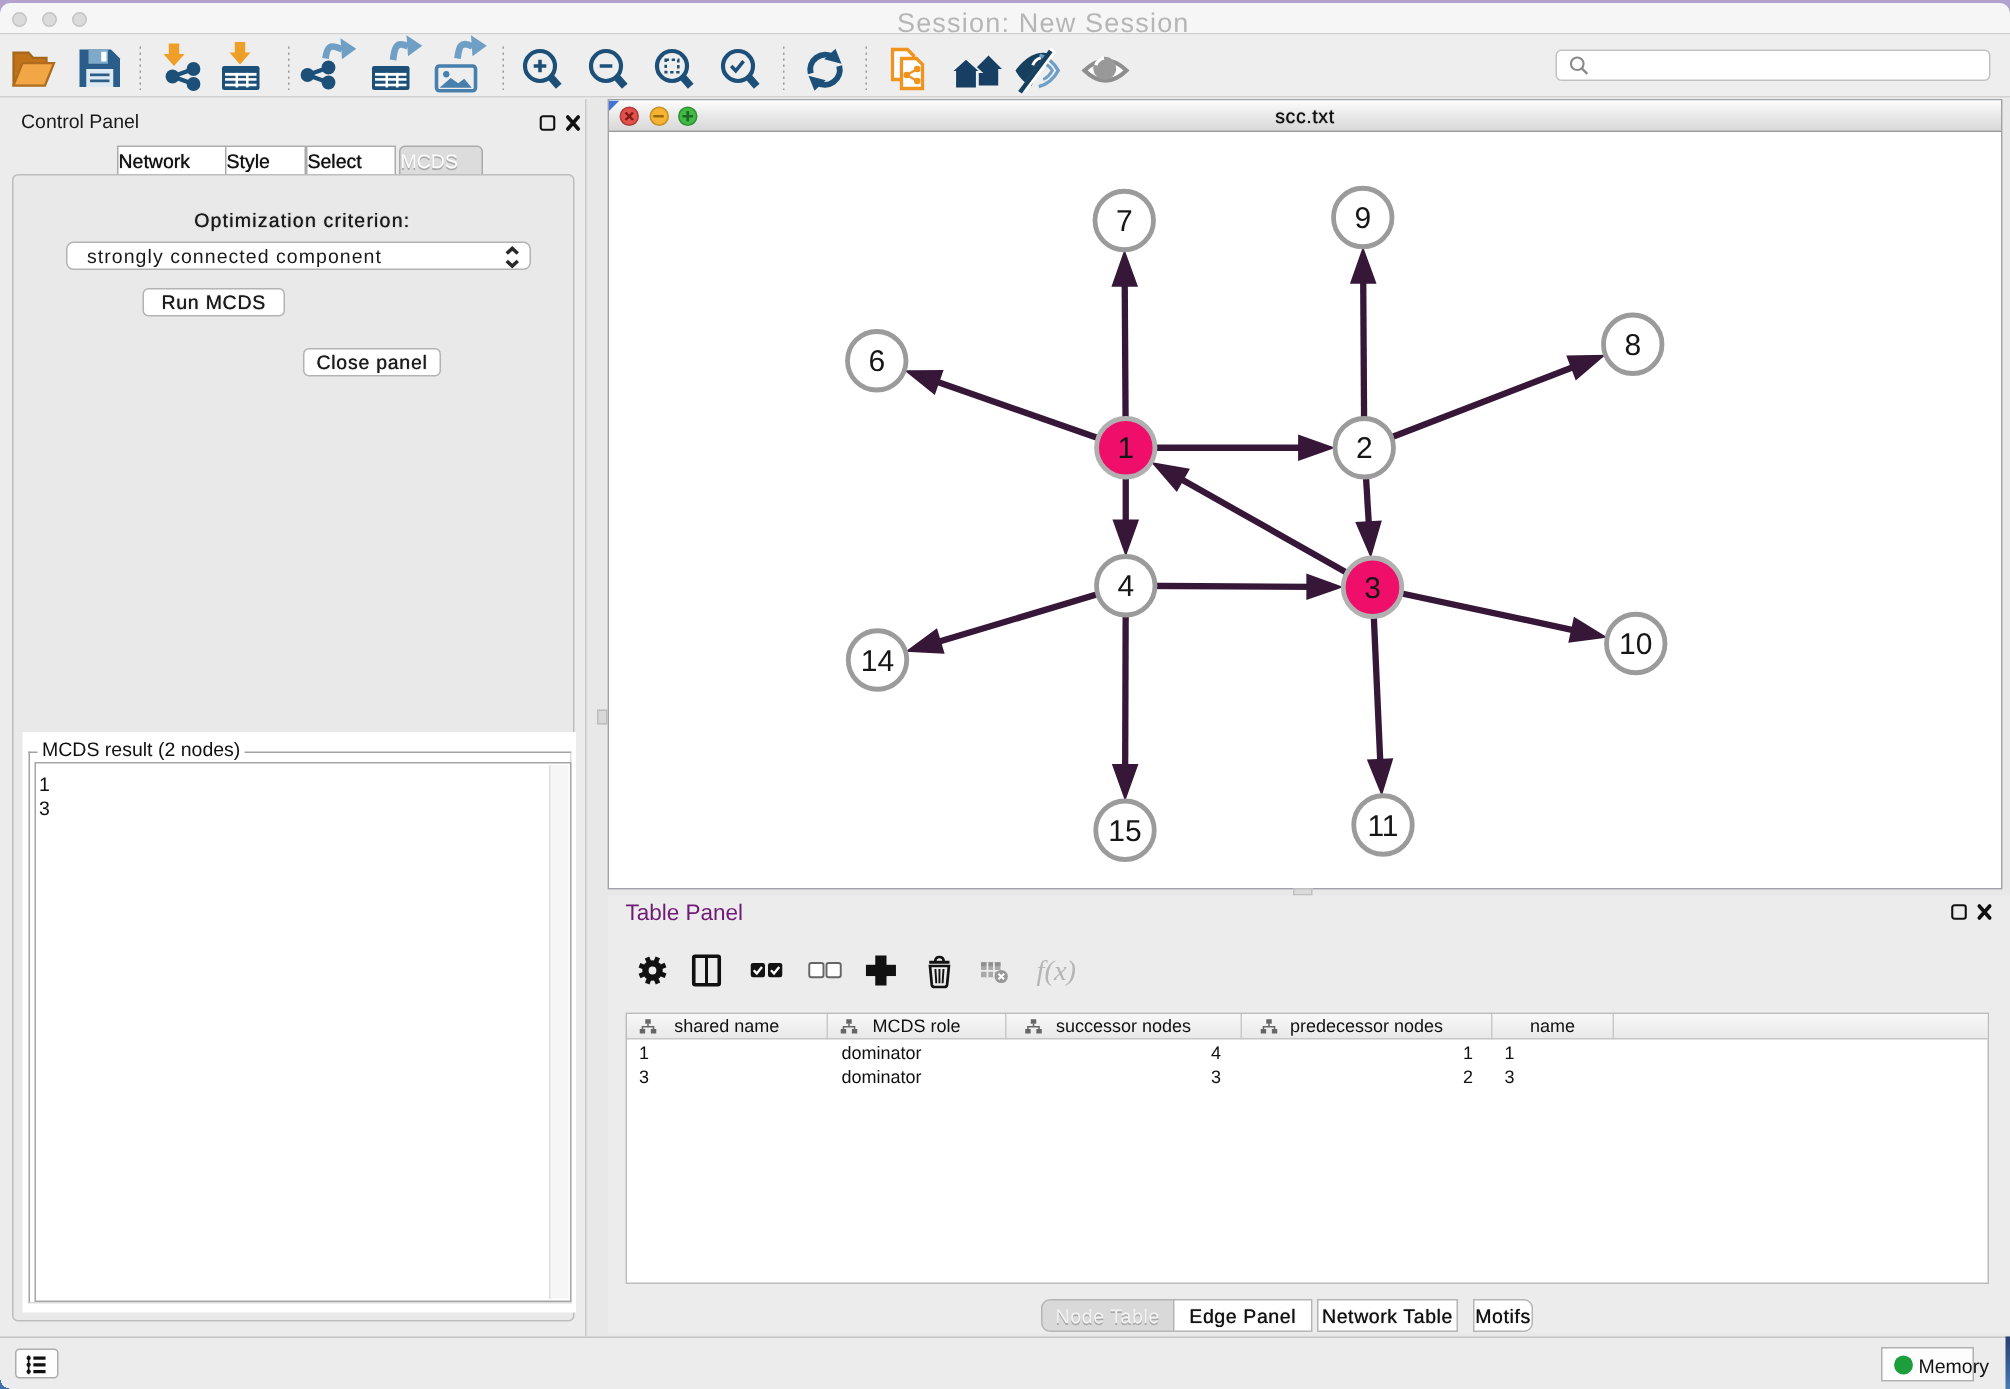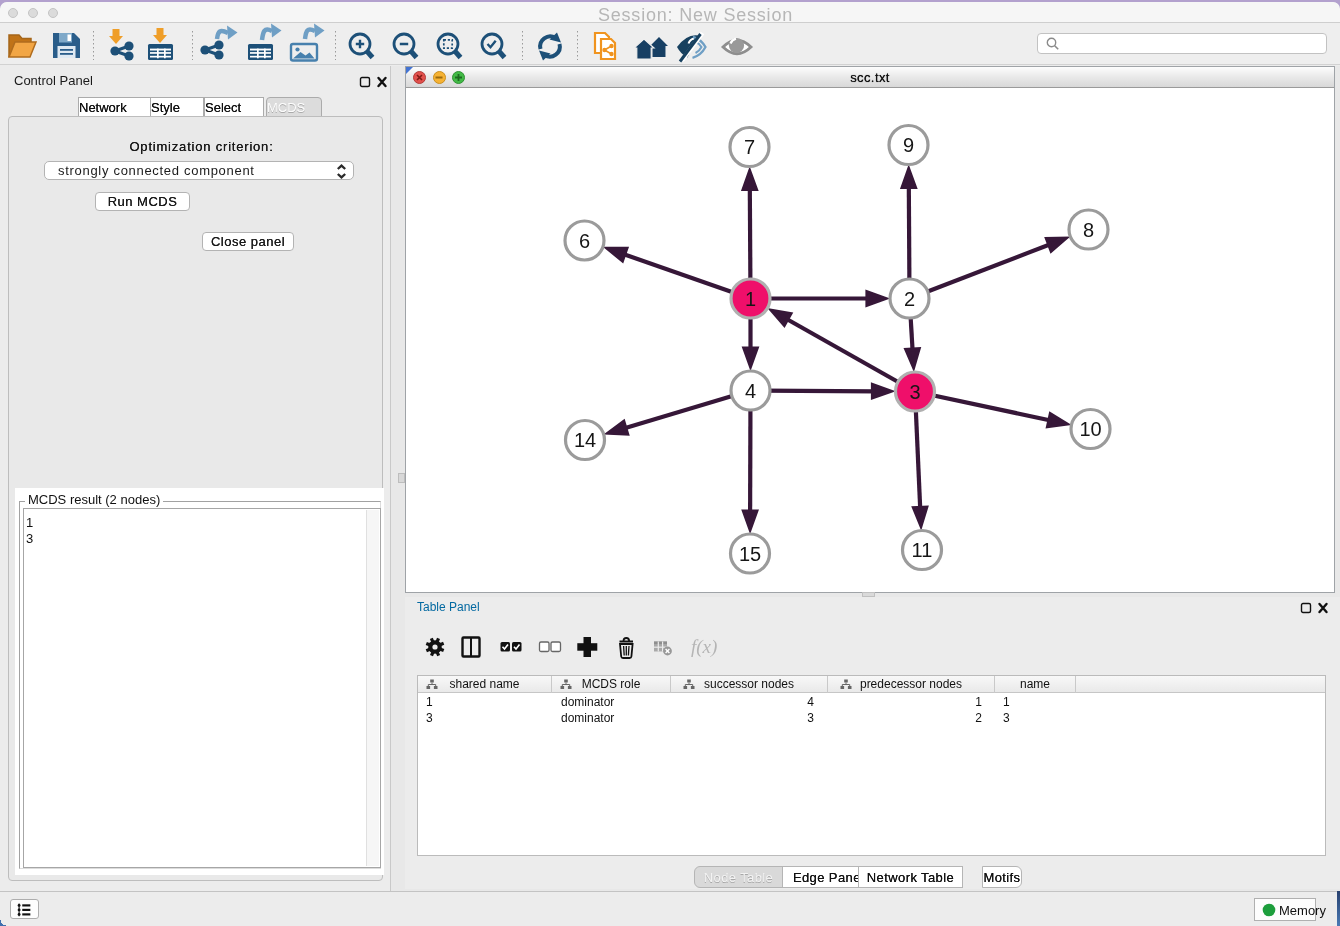--- a/index.html
+++ b/index.html
@@ -30,21 +30,21 @@
 #fs-scroll{right:1px;top:1px;width:13px;height:356px;background:#f6f6f6;border-left:1px solid #e0e0e0;}
 .fs-line{left:2px;font-size:13px;color:#111;}
 
 #netwin{left:405px;top:0px;width:930px;height:527px;background:#fff;border:1px solid #9fa3a7;padding-left:39px;}
 #net-titlebar{left:0;top:0;width:928px;height:21px;background:linear-gradient(#fdfdfd,#e9e9e9 50%,#d8d8d8);border-bottom:1px solid #9a9a9a;}
 #net-title{width:928px;text-align:center;top:3px;font-size:13px;letter-spacing:0.4px;color:#111;text-shadow:0 0 0.7px #111;}
 .mtl{width:13px;height:13px;border-radius:50%;top:4px;}
 #graph{left:0;top:22px;}
 
 #tpanel{left:405px;top:531px;width:935px;height:292px;background:#ececec;}
-#tp-title{left:12px;top:3px;font-size:12px;color:#0369a1;}
+#tp-title{left:12px;top:3px;font-size:15px;color:#701a75;}
 #tp-table{left:12px;top:78px;width:909px;height:181px;background:#fff;border:1px solid #bbb;}
 #tp-header{left:0;top:0;width:907px;height:17px;background:linear-gradient(#f8f8f8,#e9e9e9);border-bottom:1px solid #c6c6c6;}
 .hcell{position:absolute;top:0;height:17px;border-right:1px solid #c9c9c9;font-size:12px;color:#111;text-align:center;line-height:17px;}
 .trow{position:absolute;font-size:12px;color:#111;height:16px;line-height:16px;}
 .tcell{position:absolute;}
 #tp-tabs{left:289px;top:269px;height:22px;}
 .btab{position:absolute;top:0;height:22px;border:1px solid #b5b5b5;background:#fff;font-size:13px;letter-spacing:0.4px;text-align:center;line-height:21px;color:#111;text-shadow:0 0 0.6px #111;}
 
 #statusbar{left:0;top:889px;width:1340px;height:37px;background:#ececec;border-top:1px solid #c3c3c3;}
 #mem-btn{left:1254px;top:6px;width:62px;height:23px;background:#fdfdfd;border:1px solid #b0b0b0;font-size:13px;color:#111;}
@@ -359,21 +359,21 @@
               <span class="tcell" style="left:8px;">3</span>
               <span class="tcell" style="left:143px;">dominator</span>
               <span class="tcell" style="left:253px;width:143px;text-align:right;">3</span>
               <span class="tcell" style="left:410px;width:154px;text-align:right;">2</span>
               <span class="tcell" style="left:585px;">3</span>
             </div>
       </div>
       <div id="tp-tabs" class="abs">
         <div class="btab" style="left:0;width:89px;background:#d9d9d9;color:#f3f3f3;text-shadow:0 1px 0 #a8a8a8;border-radius:6px 0 0 6px;">Node Table</div>
         <div class="btab" style="left:88px;width:93px;">Edge Panel</div>
-        <div class="btab" style="left:164px;width:105px;">Network Table</div>
+        <div class="btab" style="left:184px;width:94px;">Network Table</div>
         <div class="btab" style="left:288px;width:40px;border-radius:0 6px 6px 0;">Motifs</div>
       </div>
     </div>
   </div>
   <div id="statusbar" class="abs">
     <div id="list-btn" class="abs"><svg width="27" height="18" viewBox="0 0 26 20">
             <line x1="7" y1="4" x2="7" y2="18" stroke="#111" stroke-width="1.2"></line>
             <circle cx="7" cy="6" r="1.6" fill="#111"></circle>
             <circle cx="7" cy="11" r="1.6" fill="#111"></circle>
             <circle cx="7" cy="16" r="1.6" fill="#111"></circle>

